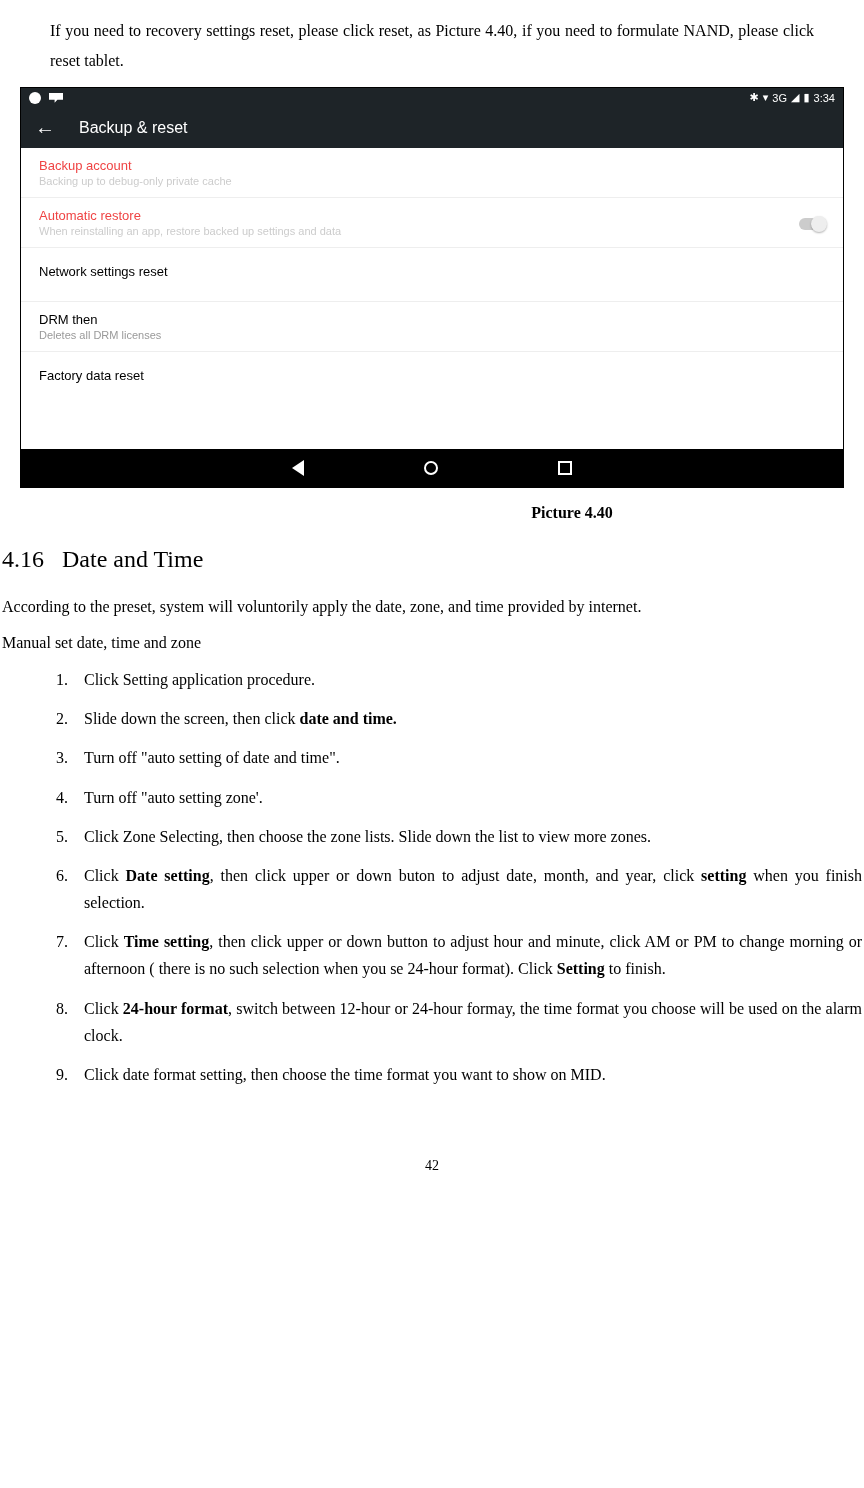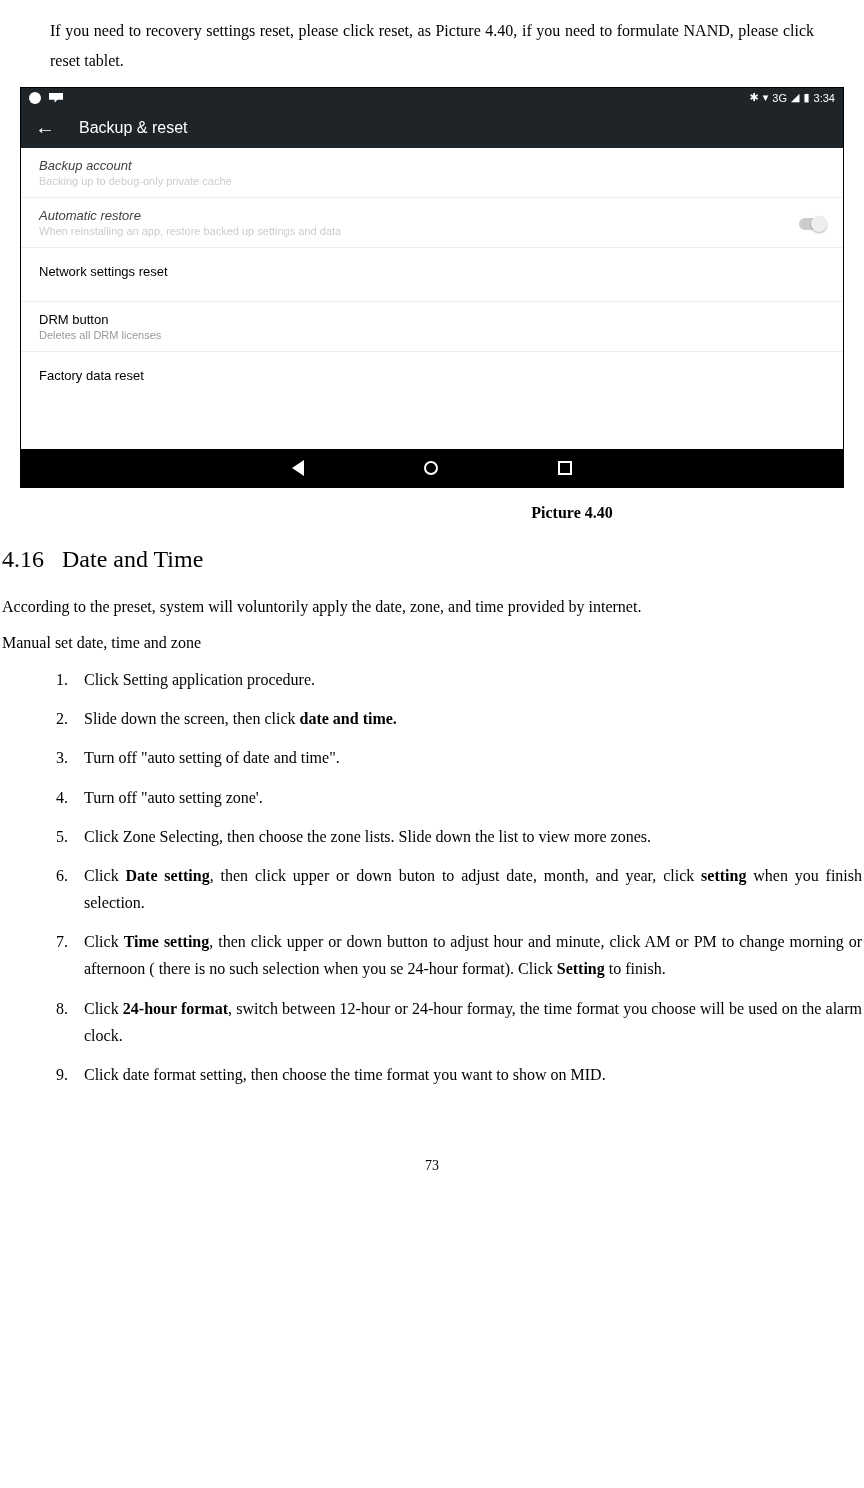--- a/index.html
+++ b/index.html
@@ -49,21 +49,21 @@
     .app-title { font-size: 16px; font-weight: 400; }
     .settings-list {
       background: #fff;
       font-family: Arial, sans-serif;
     }
     .setting-item {
       padding: 10px 18px 10px 18px;
       border-bottom: 1px solid #eee;
       position: relative;
     }
-    .setting-item.disabled .setting-title { color: #404040; font-style: italic; }
+    .setting-item.disabled .setting-title { color: #ef4444; }
     .setting-item.disabled .setting-sub { color: #ccc; }
     .setting-title { font-size: 13px; color: #000; font-weight: 500; margin-bottom: 2px; }
     .setting-sub { font-size: 11px; color: #999; }
     .toggle {
       position: absolute;
       right: 18px;
       top: 20px;
       width: 26px;
       height: 12px;
       background: #ccc;
@@ -170,21 +170,21 @@
     </div>
     <div class="setting-item disabled">
       <div class="setting-title">Automatic restore</div>
       <div class="setting-sub">When reinstalling an app, restore backed up settings and data</div>
       <div class="toggle"></div>
     </div>
     <div class="setting-item" style="padding-top:16px;padding-bottom:20px;">
       <div class="setting-title">Network settings reset</div>
     </div>
     <div class="setting-item">
-      <div class="setting-title">DRM button</div>
+      <div class="setting-title">DRM then</div>
       <div class="setting-sub">Deletes all DRM licenses</div>
     </div>
     <div class="setting-item" style="padding-top:16px;padding-bottom:16px;border-bottom:none;">
       <div class="setting-title">Factory data reset</div>
     </div>
     <div class="blank-area"></div>
   </div>
   <div class="nav-bar">
     <div class="nav-back"></div>
     <div class="nav-home"></div>
@@ -234,13 +234,13 @@
   <li>
     <span class="list-num">8.</span>
     <span class="list-text"><span>Click </span><span class="bold">24-hour format</span><span>, switch between 12-hour or 24-hour formay, the time format you choose will be used on the alarm clock.</span></span>
   </li>
   <li>
     <span class="list-num">9.</span>
     <span class="list-text">Click date format setting, then choose the time format you want to show on MID.</span>
   </li>
 </ol>
 
-<div class="page-num">73</div>
+<div class="page-num">42</div>
 
 </body></html>

